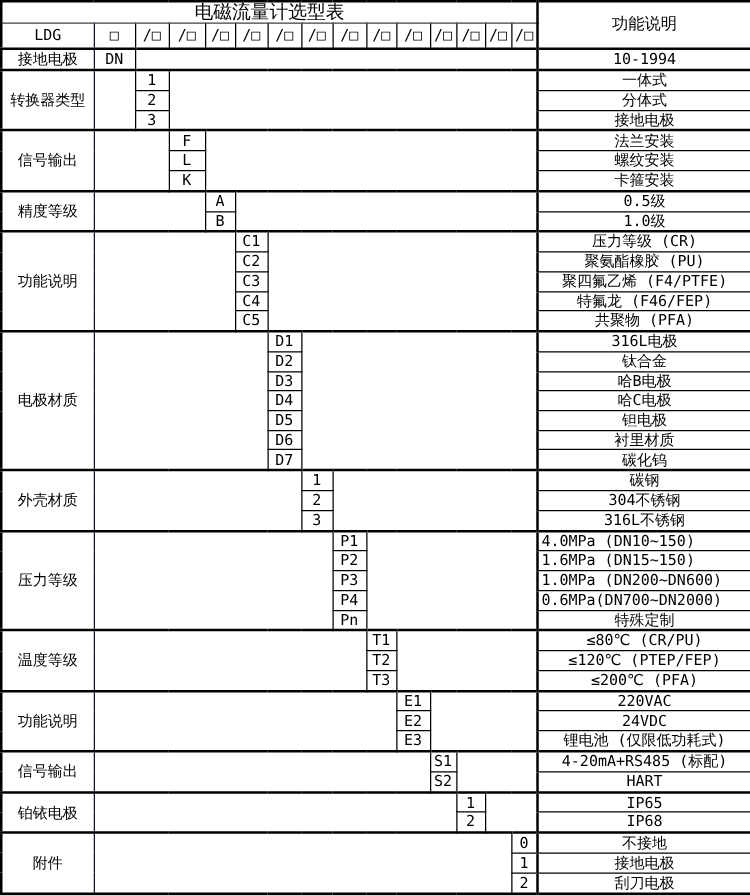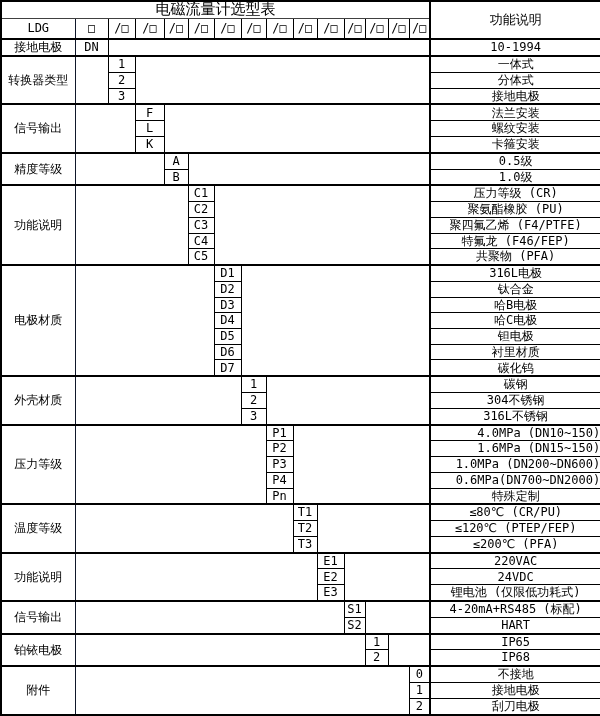--- a/index.html
+++ b/index.html
@@ -20,21 +20,21 @@
     overflow:hidden;
     white-space:nowrap;
   }
   tr.title-row{height:16px}
   tr.model-row{height:21px}
   .title{border:1px solid #404040;font-size:15px}
   .fn-head{border:1px solid #000;border-left:2px solid #000;font-size:13px}
   .lbl{border:1px solid #0f172a}
   .code{border:1px solid #000}
   .desc{border:1px solid #000;border-left:2px solid #000}
-  .desc.al{text-align:right;padding-left:2px}
+  .desc.al{text-align:left;padding-left:2px}
   .fill{border:0}
   tr.sec > td{border-top:2px solid #000}
 </style>
 </head>
 <body>
 
 <table>
   <colgroup>
     <col style="width:74px">
       <col style="width:33px">

